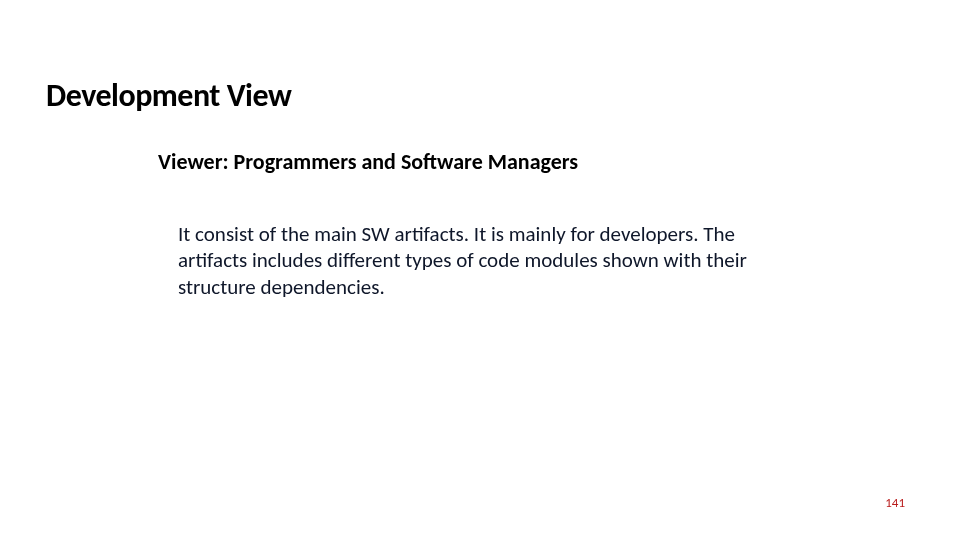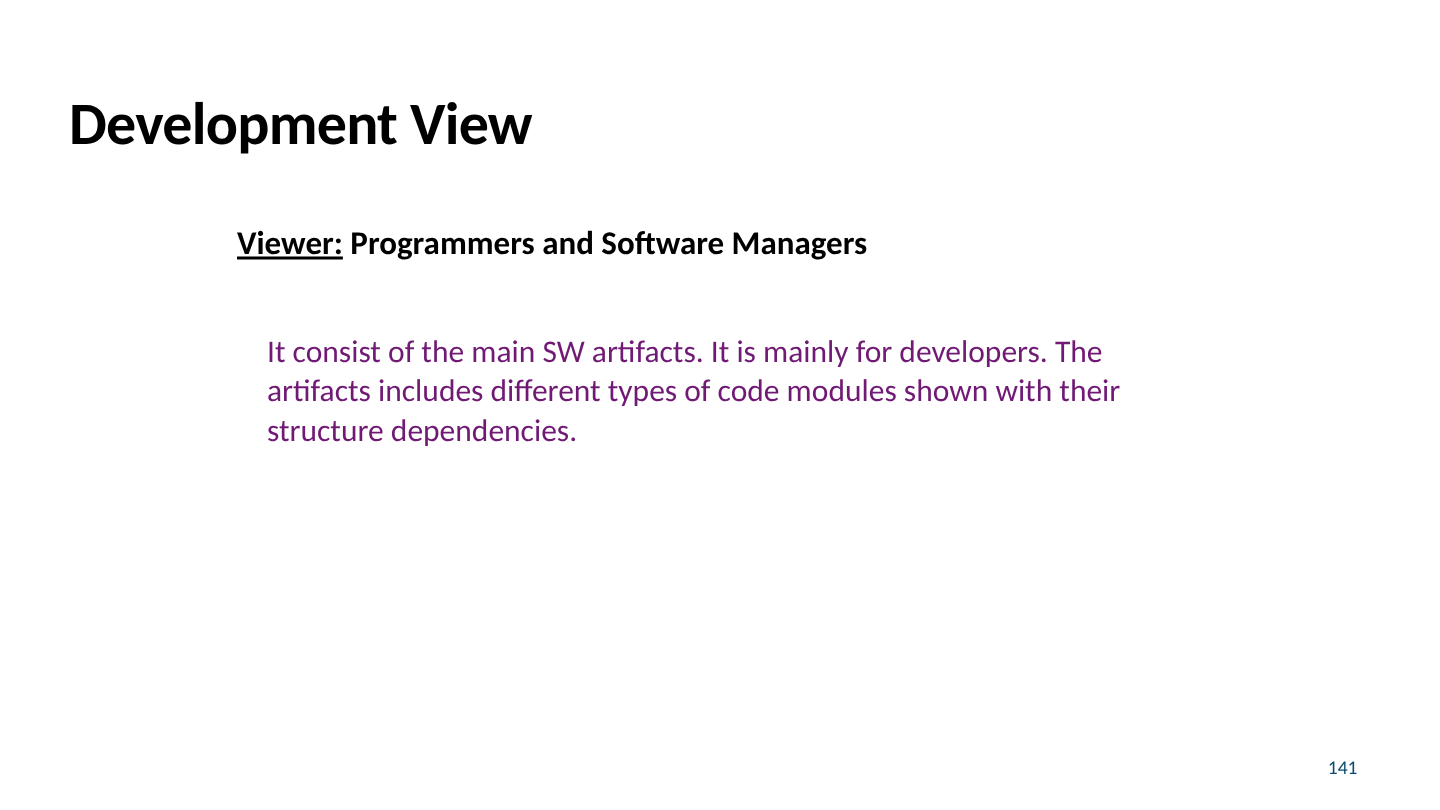--- a/index.html
+++ b/index.html
@@ -16,56 +16,55 @@
       color: #000000;
     }
     .slide-container {
       width: 100%;
       height: 100%;
       position: relative;
       padding: 0;
     }
     .title {
       position: absolute;
-      top: 58px;
+      top: 76px;
       left: 46px;
-      font-size: 40px;
+      font-size: 32px;
       font-weight: 700;
       color: #000000;
       letter-spacing: -0.5px;
     }
     .viewer-line {
       position: absolute;
       top: 148px;
       left: 158px;
       font-size: 22px;
       color: #000000;
     }
     .viewer-label {
       font-weight: 700;
-      text-decoration: underline;
     }
     .viewer-text {
       font-weight: 700;
     }
     .body-text {
       position: absolute;
       top: 221px;
       left: 178px;
       width: 625px;
       font-size: 21px;
       line-height: 1.25;
-      color: #701a75;
+      color: #0f172a;
     }
     .page-number {
       position: absolute;
-      bottom: 20px;
+      bottom: 30px;
       right: 55px;
       font-size: 13px;
-      color: #0c4a6e;
+      color: #b91c1c;
       text-align: center;
     }
   </style>
 </head>
 <body>
 
 <div class="slide-container">
   <h1 class="title">Development View</h1>
   <div class="viewer-line">
     <span class="viewer-label">Viewer:</span><span class="viewer-text"> Programmers and Software Managers</span>

